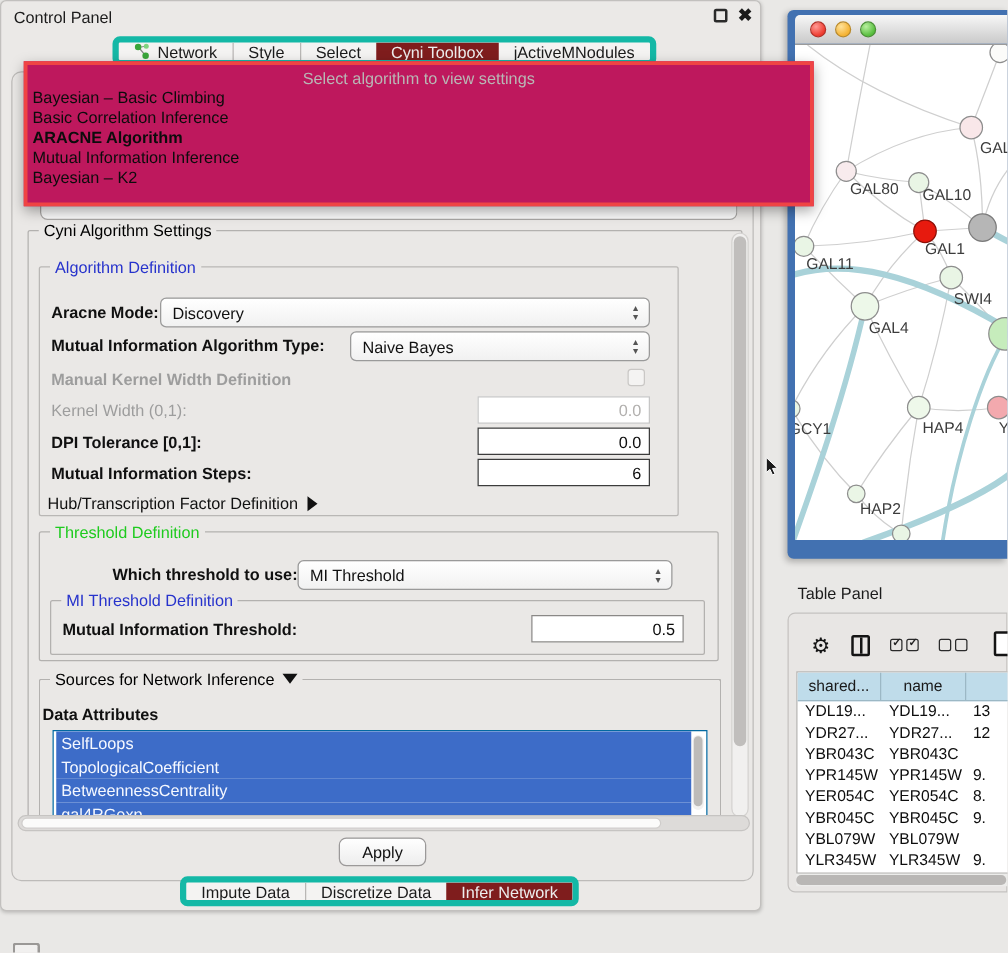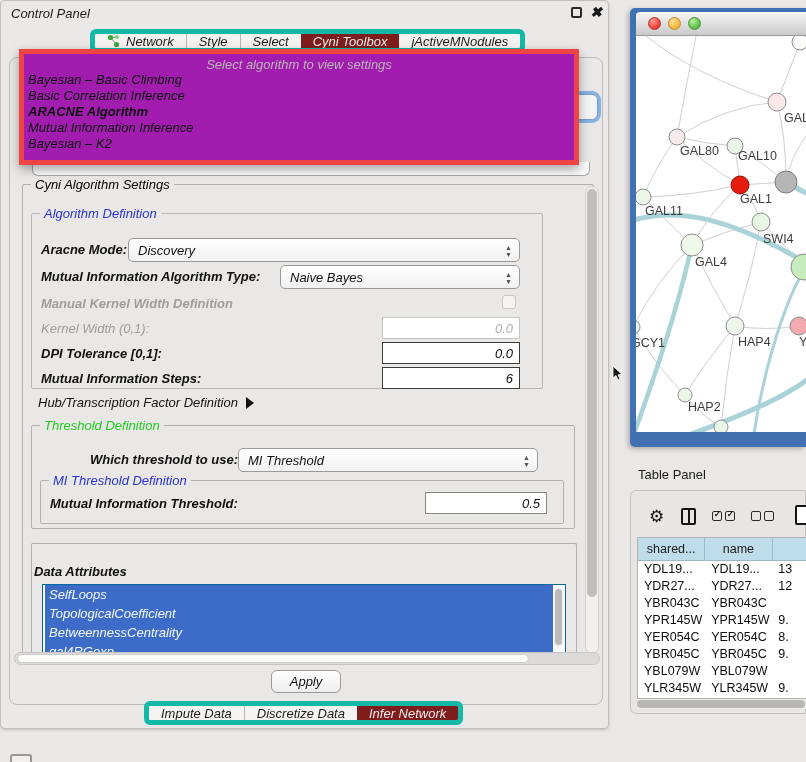--- a/index.html
+++ b/index.html
@@ -2,21 +2,21 @@
 <html><head>
 <meta charset="utf-8">
 <style>
   * { margin:0; padding:0; box-sizing:border-box; }
   html,body { width:806px; height:762px; }
   body { font-family:"Liberation Sans", sans-serif; background:#e9e8e6; position:relative; overflow:hidden; }
   #root { position:absolute; inset:0; width:806px; height:762px; }
 
   
   .cp { position:absolute; left:0; top:8; width:609px; height:729px; background:#ebe9e7;
-        border:1px solid #c2c0be; border-radius:5px; box-shadow:0 1px 3px rgba(0,0,0,.18);font-style:italic; }
+        border:1px solid #c2c0be; border-radius:5px; box-shadow:0 1px 3px rgba(0,0,0,.18); }
   .cp-titlebar { position:absolute; left:0; top:0; width:100%; height:24px; display:flex; align-items:center; }
   .cp-title { margin-left:10px; font-size:13px; color:#1c1c1c; }
   .cp-float { position:absolute; right:26px; top:6px; width:11px; height:11px; border:2px solid #2a2a2a; border-radius:2px; background:transparent; }
   .cp-close { position:absolute; right:6px; top:3px; font-size:14px; font-weight:bold; color:#1a1a1a; }
 
   
   .tabgroup { position:absolute; display:flex; align-items:stretch; background:#f4f3f2;
               border:5px solid #14b8a6; border-radius:6px; overflow:hidden; height:24px; }
   .tab { display:flex; align-items:center; padding:0 12px; font-size:13px; color:#1b1b1b; white-space:nowrap; }
   .tab + .tab { border-left:1px solid #b9b7b5; }
@@ -70,22 +70,22 @@
   
   .vscroll { position:absolute; left:575px; top:128px; width:14px; height:468px; background:#f1f0ef; border:1px solid #d4d2d0; border-radius:7px; }
   .vscroll .thumb { position:absolute; left:1px; top:2px; width:10px; height:408px; background:#c0bebc; border-radius:6px; }
   .hscroll { position:absolute; left:4px; top:594px; width:586px; height:13px; background:#dddbd9; border:1px solid #c6c4c2; border-radius:7px; }
   .hscroll .thumb { position:absolute; left:2px; top:1px; width:512px; height:9px; background:#fbfbfa; border:1px solid #cfcdcb; border-radius:5px; }
 
   .apply-btn { position:absolute; left:261px; top:612px; width:70px; height:23px; background:linear-gradient(#ffffff,#ededed);
                border:1px solid #9b9999; border-radius:6px; font-size:13px; color:#111; display:flex; align-items:center; justify-content:center; }
 
   
-  .dropdown { position:absolute; left:18px; top:48px; width:560px; height:116px; background:#a21caf;
-              border:5px solid #ef4444; box-shadow:0 4px 10px rgba(0,0,0,.35); z-index:30; }
+  .dropdown { position:absolute; left:18px; top:48px; width:632px; height:116px; background:#be185d;
+              border:3px solid #ef4444; box-shadow:0 4px 10px rgba(0,0,0,.35); z-index:30; }
   .dd-prompt { height:18px; text-align:center; color:#b9b7b5; font-size:13px; padding-top:3px; }
   .dd-item { height:16px; line-height:16px; font-size:13px; color:#0c0c0c; padding-left:4px; white-space:nowrap; }
   .dd-item.selected { font-weight:bold; }
 
   
   .net-win { position:absolute; left:630px; top:8px; width:176px; height:439px; background:#4271b1;
              border-radius:5px 0 0 5px; box-shadow:-2px 2px 5px rgba(0,0,0,.25); }
   .net-titlebar { position:absolute; left:6px; top:4px; right:0; height:24px;
                   background:linear-gradient(#f7f7f7,#c9c9c9); border-radius:4px 0 0 0; border-bottom:1px solid #9a9a9a; }
   .tl { position:absolute; top:5px; width:13px; height:13px; border-radius:50%; }
@@ -160,21 +160,21 @@
     </div>
 
     <div class="settings-outer">
 
       <div class="focus-combo-sliver"></div>
       <div class="hidden-combo-bottom"></div>
 
       <div class="groupbox" style="left:12px; top:126px; width:572px; height:472px;">
         <span class="legend">Cyni Algorithm Settings</span>
 
-        <div class="groupbox" style="left:8px; top:28px; width:512px; height:176px; border-color:#b9b7b5;">
+        <div class="groupbox" style="left:8px; top:28px; width:512px; height:200px; border-color:#b9b7b5;">
           <span class="legend blue">Algorithm Definition</span>
 
           <span class="lbl" style="left:9px; top:28px;">Aracne Mode:</span>
           <div class="combo" style="left:96px; top:24px; width:392px;">
             <span>Discovery</span>
             <span class="arrows">
                 <span>▲</span>
                 <span>▼</span>
               </span>
           </div>
@@ -226,20 +226,21 @@
           <div class="groupbox" style="left:8px; top:54px; width:524px; height:44px;">
             <span class="legend blue" style="background:#eae8e6;">MI Threshold Definition</span>
             <span class="lbl" style="left:9px; top:15px;">Mutual Information Threshold:</span>
             <div class="field" style="left:384px; top:11px; width:122px; border-color:#8a8886;">
               <span>0.5</span>
             </div>
           </div>
         </div>
 
         <div class="groupbox" style="left:8px; top:358px; width:546px; height:113px; border-bottom:none;">
+          <span class="legend"><span>Sources for Network Inference</span><span class="tri-down"></span></span>
           <span class="lbl" style="left:2px; top:20px;">Data Attributes</span>
 
           <div class="attr-list" style="left:10px; top:40px; width:524px; height:70px;">
             <div class="attr-item">SelfLoops</div>
             <div class="attr-item">TopologicalCoefficient</div>
             <div class="attr-item">BetweennessCentrality</div>
             <div class="attr-item">gal4RGexp</div>
             <div class="attr-vscroll">
                 <div class="thumb"></div>
               </div>

